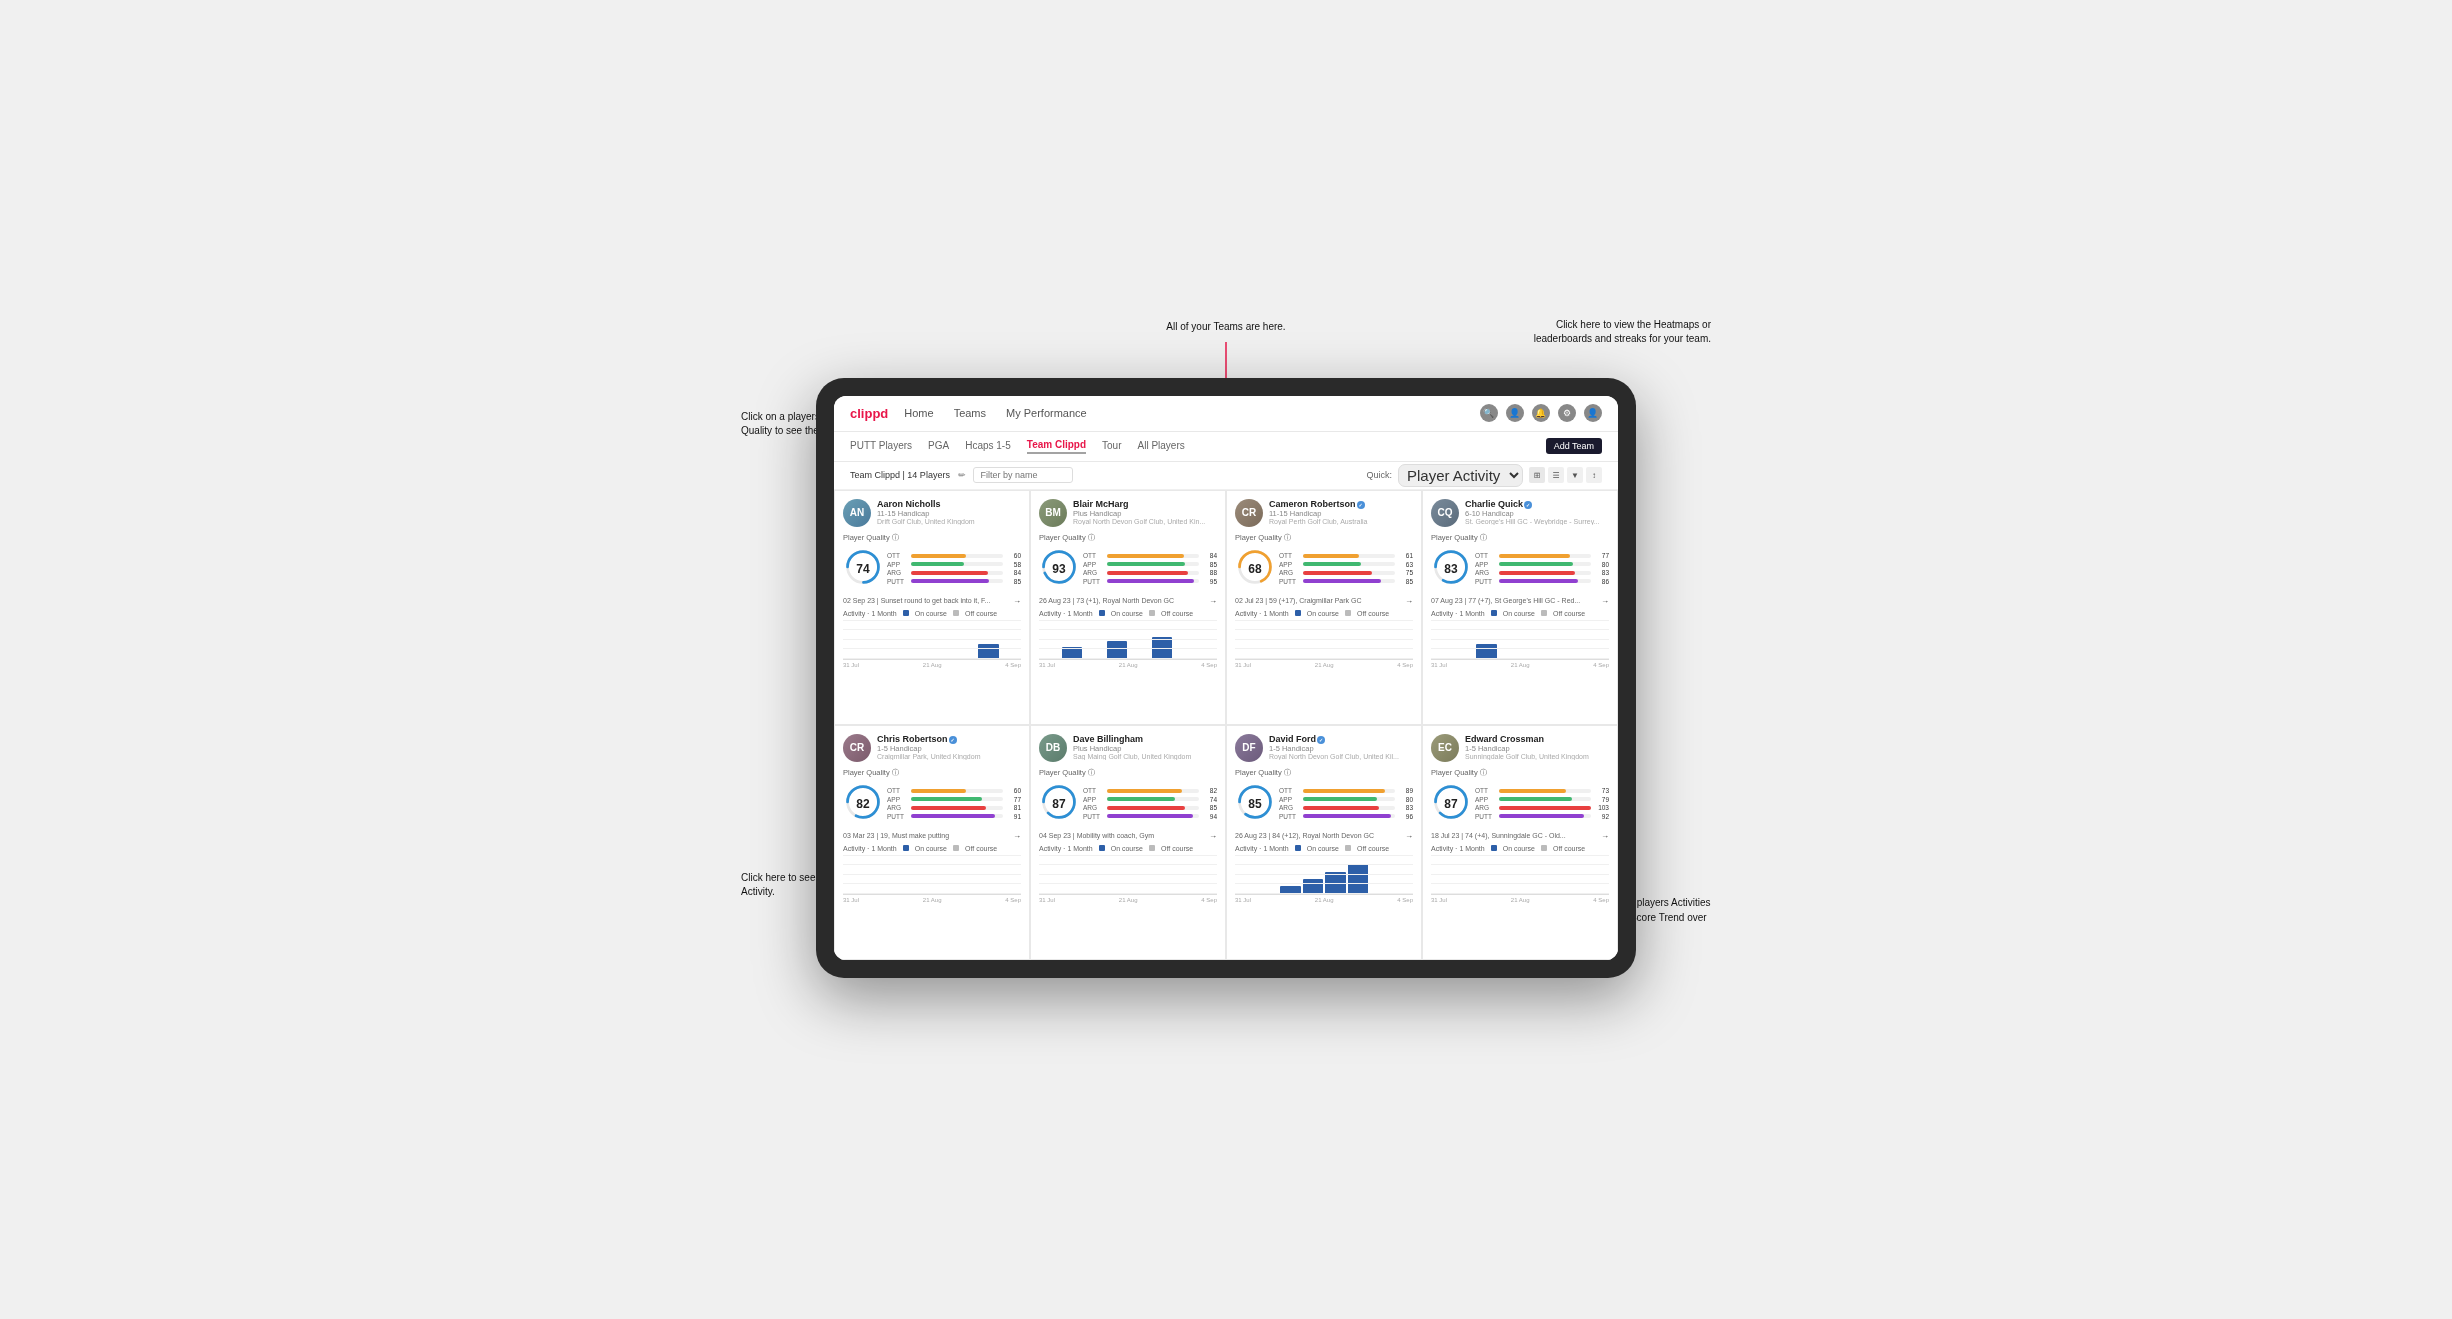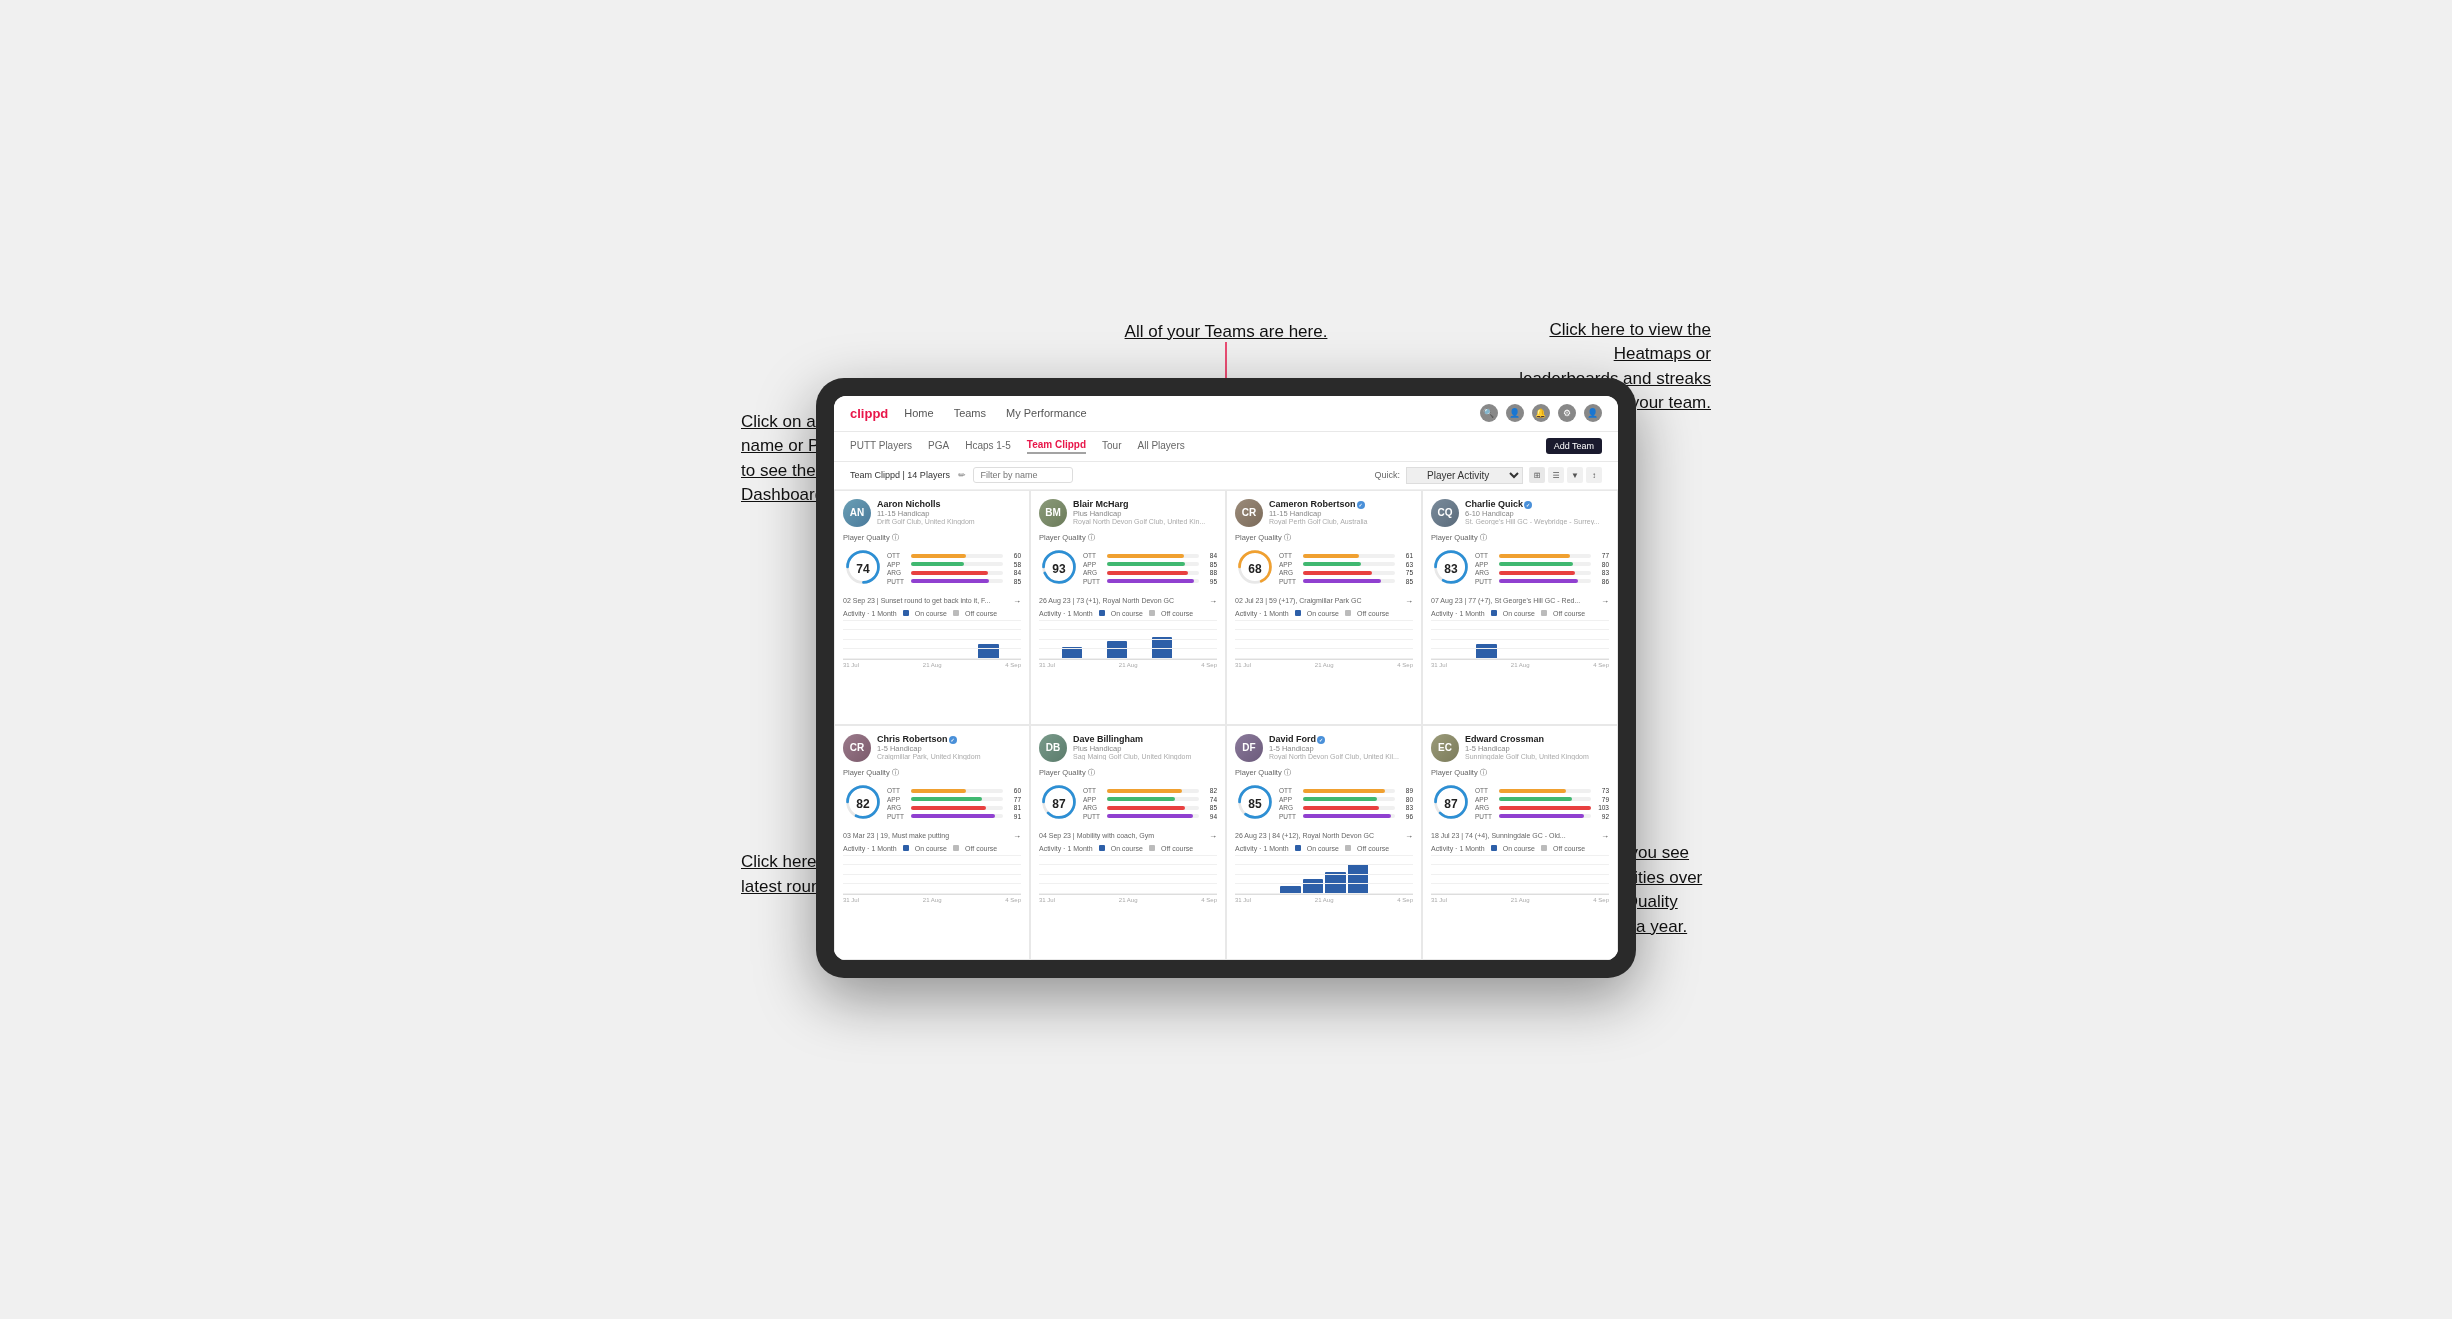--- a/index.html
+++ b/index.html
@@ -130,25 +130,25 @@
       margin-left: auto;
       display: flex;
       align-items: center;
       gap: 6px;
     }
     .show-label {
       font-size: 9px;
       color: #666;
     }
     .show-select {
-      font-size: 10px;
+      font-size: 15px;
       color: #333;
       border: 1px solid #ddd;
-      border-radius: 0;
-      padding: 1px 16px;
+      border-radius: 7px;
+      padding: 1px 4px;
     }
     .view-icons {
       display: flex;
       gap: 3px;
     }
     .view-icon {
       width: 16px;
       height: 16px;
       background: #f0f0f0;
       border-radius: 2px;
@@ -376,25 +376,24 @@
     .page-wrapper {
       position: relative;
       width: 980px;
       display: flex;
       justify-content: center;
       align-items: center;
     }
 
     .ann-text {
       position: absolute;
-      font-size: 17px;
+      font-size: 10px;
       color: #111;
       line-height: 1.45;
       font-family: -apple-system, BlinkMacSystemFont, 'Segoe UI', sans-serif;
-      text-decoration: underline;
     }
 
     
     .circle-svg {
       transform: rotate(-90deg);
     }
     .circle-bg {
       fill: none;
       stroke: #e8e8e8;
       stroke-width: 3;

